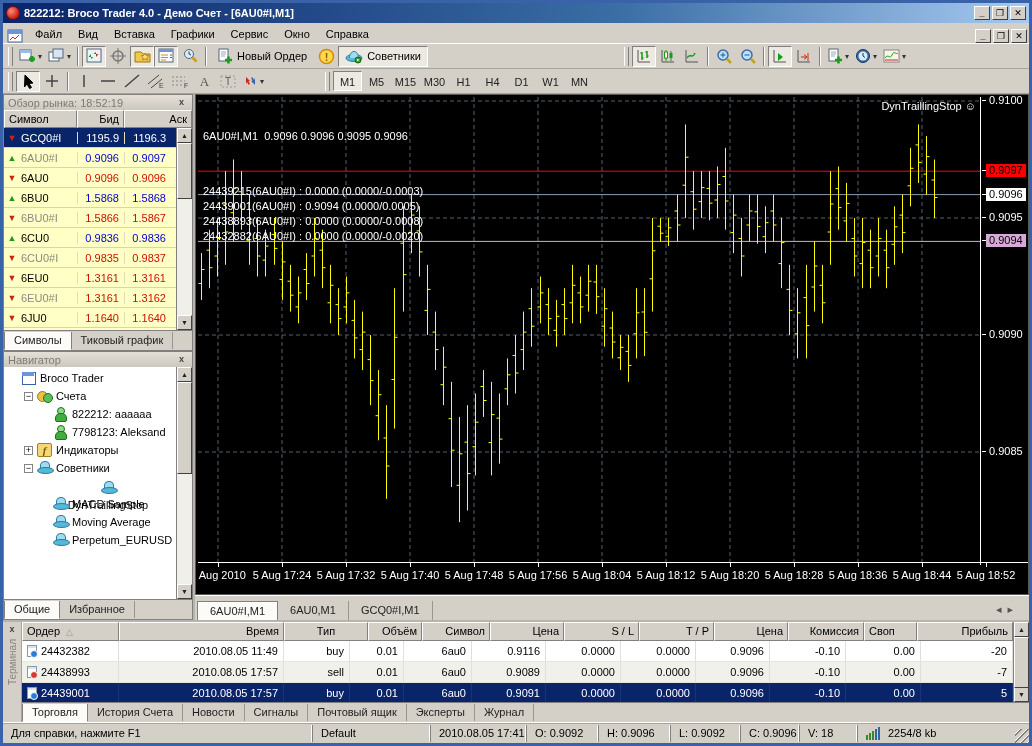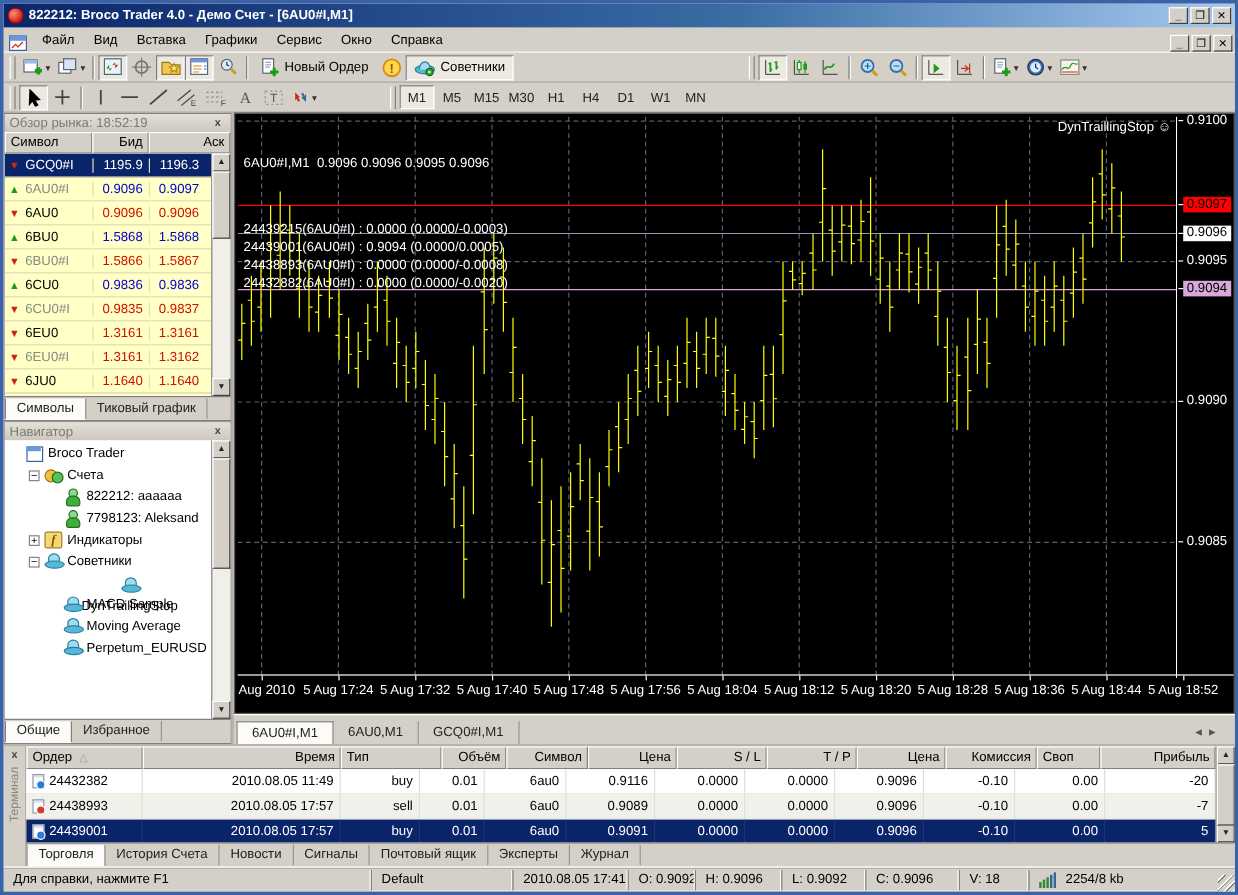--- a/index.html
+++ b/index.html
@@ -658,21 +658,21 @@
     <div class="term-strip">
       <span class="xbtn" style="margin-top:2px">x</span>
       <span class="term-vtext">Терминал</span>
     </div>
     <div class="term-main">
       <div style="flex:1;display:flex;min-height:0">
         <div style="flex:1;display:flex;flex-direction:column;min-width:0">
           <div class="t-head">
               <div style="width: 97px; text-align: left;">Ордер<span class="sort-glyph">△</span></div>
               <div style="width: 165px; text-align: right;">Время</div>
-              <div style="width: 84px; text-align: left;">Тип</div>
+              <div style="width: 84px; text-align: center;">Тип</div>
               <div style="width: 54px; text-align: right;">Объём</div>
               <div style="width: 68px; text-align: right;">Символ</div>
               <div style="width: 74px; text-align: right;">Цена</div>
               <div style="width: 75px; text-align: right;">S / L</div>
               <div style="width: 75px; text-align: right;">T / P</div>
               <div style="width: 74px; text-align: right;">Цена</div>
               <div style="width: 76px; text-align: right;">Комиссия</div>
               <div style="width: 53px; ">Своп</div>
               <div style="width: auto; flex: 1 1 0%; text-align: right;">Прибыль</div>
             </div>
@@ -745,24 +745,24 @@
           <div class="tab">Эксперты</div>
           <div class="tab">Журнал</div>
         </div>
     </div>
   </div>
 
   <div class="statusbar">
     <span class="seg first">Для справки, нажмите F1</span>
     <span class="seg" style="width:118px">Default</span>
     <span class="seg" style="width:96px">2010.08.05 17:41</span>
-    <span class="seg" style="width:56px">O: 0.9092</span>
+    <span class="seg" style="width:72px">O: 0.9092</span>
     <span class="seg" style="width:72px">H: 0.9096</span>
     <span class="seg" style="width:70px">L: 0.9092</span>
-    <span class="seg" style="width:78px">C: 0.9096</span>
+    <span class="seg" style="width:59px">C: 0.9096</span>
     <span class="seg" style="width:58px">V: 18</span>
     <span class="seg traffic" style="width:158px">
       <span class="tbars">
         <i style="height:5px;background:#2E8B2E"></i>
           <i style="height:7px;background:#2E8B2E"></i>
           <i style="height:9px;background:#2E8B2E"></i>
           <i style="height:11px;background:#336699"></i>
           <i style="height:13px;background:#336699"></i>
       </span>
       <span>2254/8 kb</span>

